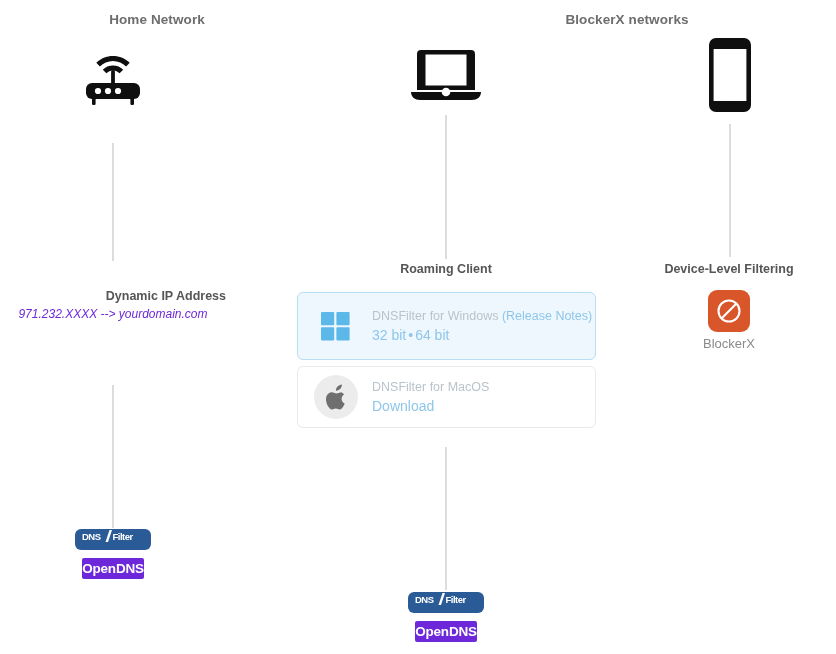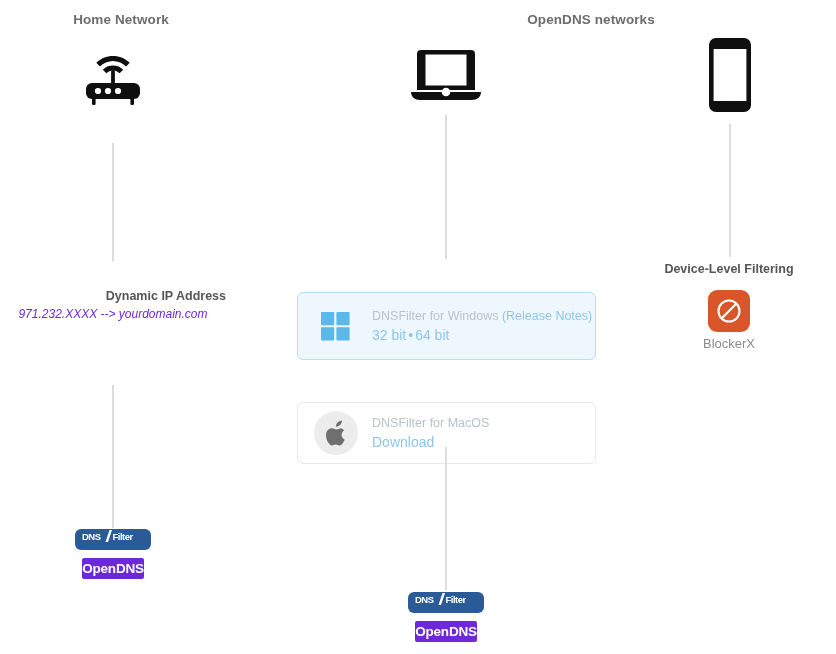--- a/index.html
+++ b/index.html
@@ -22,20 +22,21 @@
 
   
   .col-title {
     position: absolute;
     font-size: 13.5px;
     font-weight: bold;
     color: #6d6d6d;
     letter-spacing: .1px;
     text-align: center;
     white-space: nowrap;
+    padding-left: 36px;
   }
   .sub-title {
     position: absolute;
     font-size: 12.5px;
     font-weight: bold;
     color: #555555;
     text-align: center;
     white-space: nowrap;
   }
   .sub-caption {
@@ -66,21 +67,20 @@
     align-items: center;
     padding-left: 16px;
   }
   .rc-card.win {
     background: #eef7fd;
     border: 1px solid #b9ddf3;
   }
   .rc-card.mac {
     background: #ffffff;
     border: 1px solid #e9e9e9;
-    margin-top: 36px;
   }
   .rc-icon {
     width: 44px;
     height: 44px;
     flex: 0 0 44px;
     display: flex;
     align-items: center;
     justify-content: center;
     margin-right: 14px;
   }
@@ -159,21 +159,21 @@
     margin-left: 4px;
   }
 </style>
 </head>
 <body>
 
 <div class="stage">
 
   <div class="col-title" style="left:0; top:12px; width:242px;">Home Network</div>
 
-  <div class="col-title" style="left:440px; top:12px; width:302px;">OpenDNS networks</div>
+  <div class="col-title" style="left:440px; top:12px; width:302px;">BlockerX networks</div>
 
   <div class="icon-wrap" style="left:78px; top:46px;">
     <svg width="70" height="62" viewBox="0 0 70 62">
       <g fill="#0f0f0f">
         <path d="M35 10 c-6.5 0 -12.4 2.6 -16.7 6.8 l3.6 3.6 C25.3 17.1 29.9 15 35 15
                  c5.1 0 9.7 2.1 13.1 5.4 l3.6 -3.6 C47.4 12.6 41.5 10 35 10 z"></path>
         <path d="M35 19.5 c-4 0 -7.6 1.6 -10.2 4.2 l3.6 3.6 c1.7 -1.7 4 -2.8 6.6 -2.8
                  c2.6 0 4.9 1.1 6.6 2.8 l3.6 -3.6 C42.6 21.1 39 19.5 35 19.5 z"></path>
         <rect x="33.1" y="24" width="3.8" height="16" rx="1.6"></rect>
         <rect x="8" y="37" width="54" height="16" rx="6"></rect>
@@ -212,20 +212,21 @@
 
   <div class="vline" style="left:112px; top:143px; height:118px;"></div>
   <div class="vline" style="left:445px; top:115px; height:144px;"></div>
   <div class="vline" style="left:729px; top:124px; height:133px;"></div>
 
   <div class="sub-title" style="left:0; top:289px; width:226px;text-align:right;">Dynamic IP Address</div>
 
   <div class="sub-caption" style="left:0; top:307px; width:226px;">971.232.XXXX --&gt; yourdomain.com</div>
 
 
+  <div class="sub-title" style="left:336px; top:262px; width:220px;">Roaming Client</div>
 
   <div class="rc-card win" style="left:297px; top:292px; width:299px; height:68px;">
     <span class="rc-icon">
       <svg width="30" height="30" viewBox="0 0 30 30">
         <g fill="#5bb8e8">
           <rect x="0" y="1" width="13.2" height="13.2" rx="1"></rect>
           <rect x="15.4" y="1" width="13.2" height="13.2" rx="1"></rect>
           <rect x="0" y="16.2" width="13.2" height="13.2" rx="1"></rect>
           <rect x="15.4" y="16.2" width="13.2" height="13.2" rx="1"></rect>
         </g>

